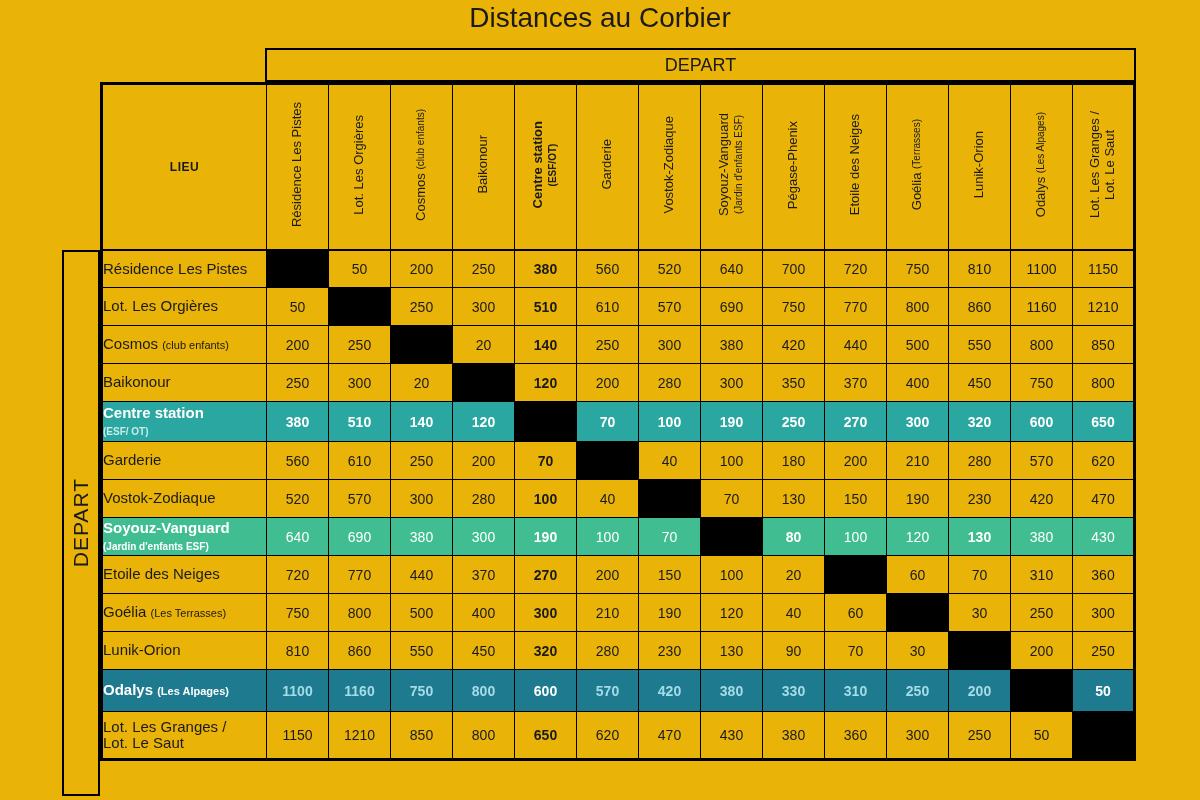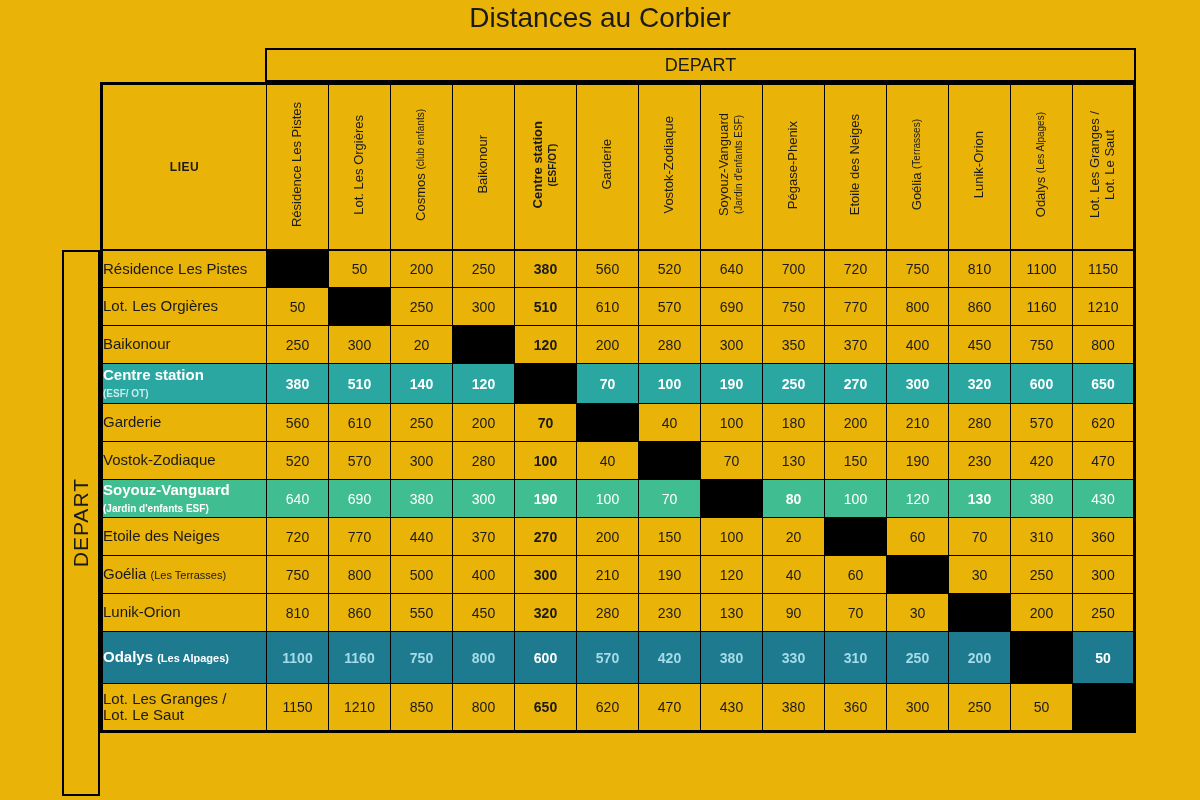--- a/index.html
+++ b/index.html
@@ -111,20 +111,37 @@
           <td class="val">570</td>
           <td class="val">690</td>
           <td class="val">750</td>
           <td class="val">770</td>
           <td class="val">800</td>
           <td class="val">860</td>
           <td class="val">1160</td>
           <td class="val">1210</td>
         </tr>
         <tr style="height:38px;">
+          <th class="rowlabel">Cosmos <span class="subi">(club enfants)</span></th>
+          <td class="val">200</td>
+          <td class="val">250</td>
+          <td class="diag"></td>
+          <td class="val">20</td>
+          <td class="val fb">140</td>
+          <td class="val">250</td>
+          <td class="val">300</td>
+          <td class="val">380</td>
+          <td class="val">420</td>
+          <td class="val">440</td>
+          <td class="val">500</td>
+          <td class="val">550</td>
+          <td class="val">800</td>
+          <td class="val">850</td>
+        </tr>
+        <tr style="height:38px;">
           <th class="rowlabel">Baikonour</th>
           <td class="val">250</td>
           <td class="val">300</td>
           <td class="val">20</td>
           <td class="diag"></td>
           <td class="val fb">120</td>
           <td class="val">200</td>
           <td class="val">280</td>
           <td class="val">300</td>
           <td class="val">350</td>
@@ -246,21 +263,21 @@
           <td class="val">280</td>
           <td class="val">230</td>
           <td class="val">130</td>
           <td class="val">90</td>
           <td class="val">70</td>
           <td class="val">30</td>
           <td class="diag"></td>
           <td class="val">200</td>
           <td class="val">250</td>
         </tr>
-        <tr style="background:#1E7A8E;height:52px;margin-top:44px;">
+        <tr style="background:#1E7A8E;height:42px;margin-top:44px;">
           <th class="rowlabel fb" style="color:#FFFFFF">Odalys <span class="subi" style="color:#FFFFFF">(Les Alpages)</span></th>
           <td class="val fb" style="color:#A5DCE8">1100</td>
           <td class="val fb" style="color:#A5DCE8">1160</td>
           <td class="val fb" style="color:#A5DCE8">750</td>
           <td class="val fb" style="color:#A5DCE8">800</td>
           <td class="val fb" style="color:#FFFFFF">600</td>
           <td class="val fb" style="color:#A5DCE8">570</td>
           <td class="val fb" style="color:#A5DCE8">420</td>
           <td class="val fb" style="color:#A5DCE8">380</td>
           <td class="val fb" style="color:#A5DCE8">330</td>

